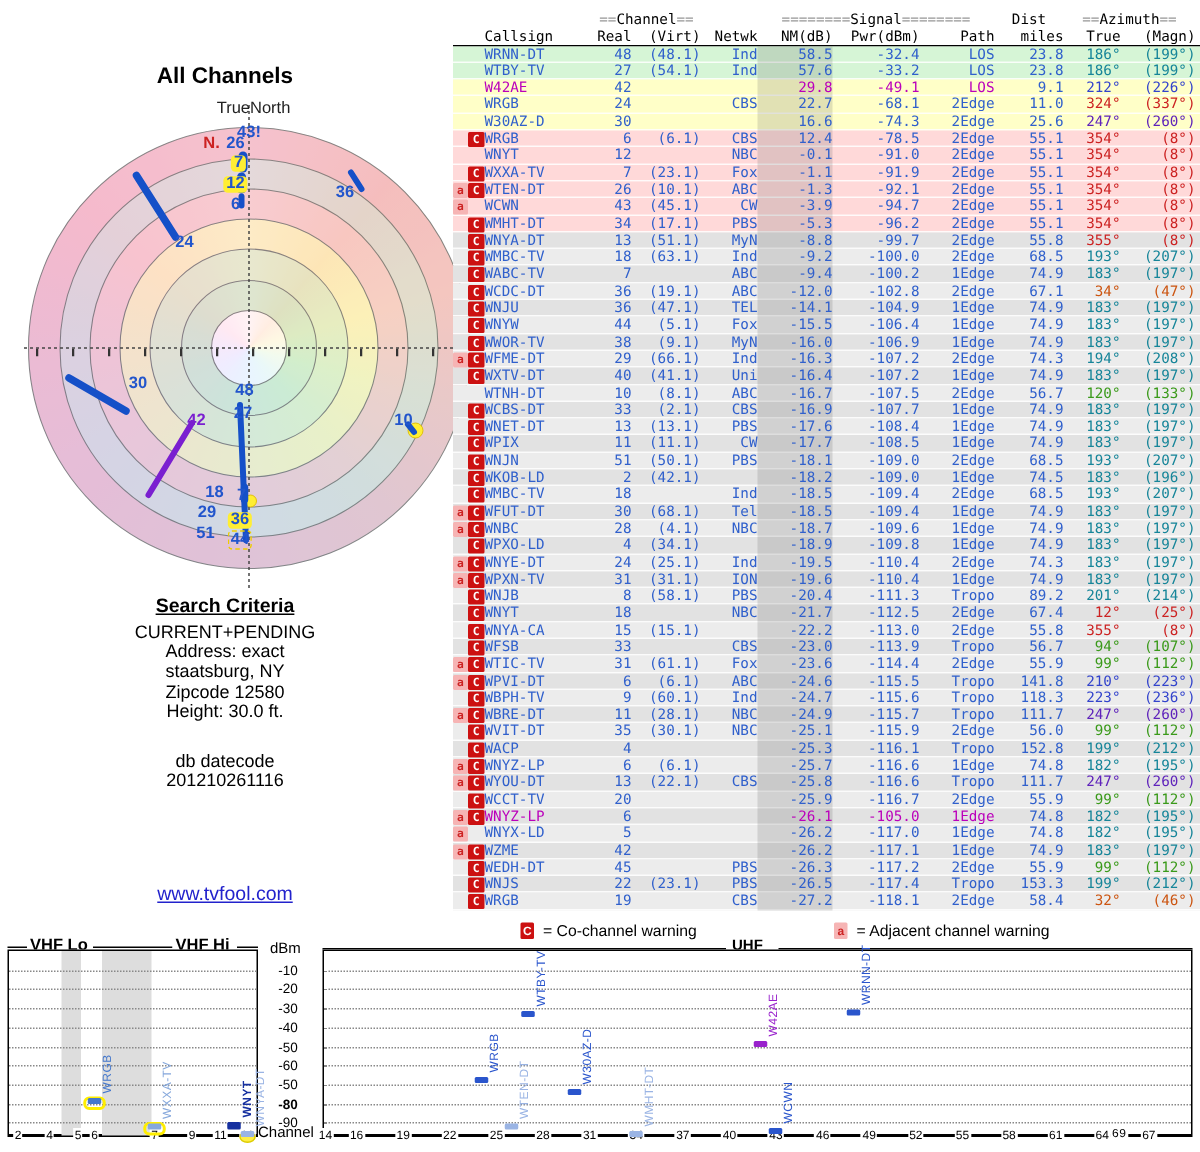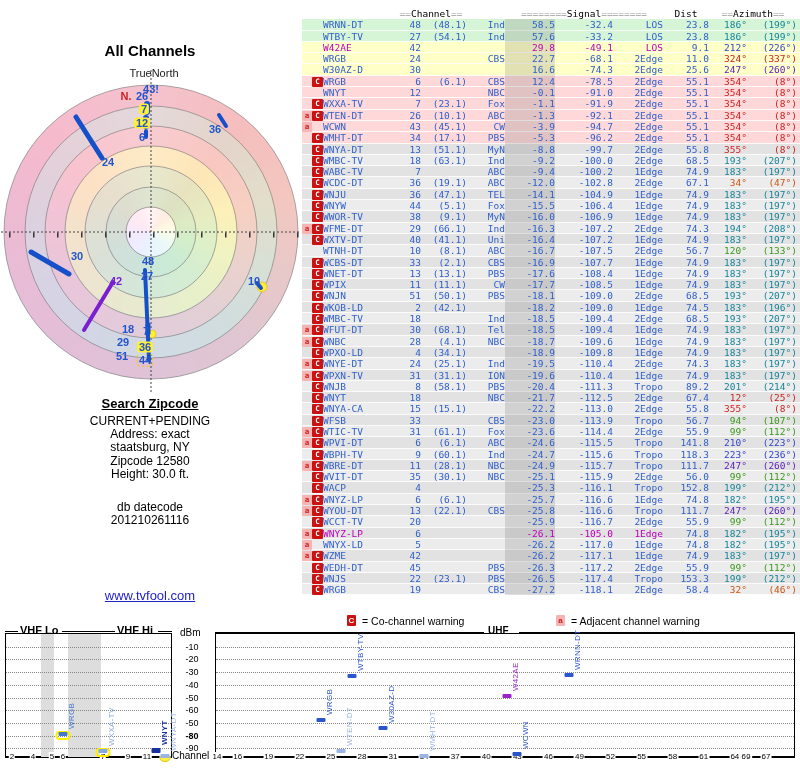--- a/index.html
+++ b/index.html
@@ -1,21 +1,21 @@
 <!DOCTYPE html>
 <html><head>
 <meta charset="utf-8">
 <style>
   *{margin:0;padding:0;box-sizing:border-box}
   html,body{width:800px;height:768px;overflow:hidden;background:#fff;
     font-family:"Liberation Sans",sans-serif;position:relative}
   .abs{position:absolute}
   
   #all-title{left:0;top:42px;width:300px;text-align:center;font-size:15px;font-weight:bold;color:#000}
-  #radar-wrap{left:1px;top:62px;width:300px;height:345px}
+  #radar-wrap{left:16px;top:62px;width:300px;height:345px}
   #radar-tint{left:3px;top:23px;width:294px;height:294px;border-radius:50%;
     background:conic-gradient(from 0deg,#ffe9ec,#ffdfc9 40deg,#fdf3cc 75deg,#e8f7e0 105deg,#d8f3f3 140deg,#d6ecff 175deg,#dbe4ff 205deg,#e4dcff 240deg,#eed8f8 270deg,#ffd6e8 310deg,#ffe9ec 360deg);
     mix-blend-mode:multiply;opacity:.55;pointer-events:none}
   .rlabel{position:absolute;transform:translate(-50%,-50%);font-size:11px;font-weight:bold;white-space:nowrap;line-height:11px}
   .rl-blue{color:#2255cc}.rl-red{color:#cc2222}.rl-purple{color:#7a1fd0}
   .rl-box{background:#ffee33;border-radius:3px;padding:0 2px}
   .rl-dash{border:1px dashed #eecc00;border-radius:3px;padding:0 1px}
   #search-head{left:0;top:396px;width:300px;text-align:center;font-size:13px;font-weight:bold;text-decoration:underline;color:#000}
   .sline{left:0;width:300px;text-align:center;font-size:12px;color:#000}
   #tvfool-link{left:0;top:588px;width:300px;text-align:center;font-size:13px;color:#2222cc;text-decoration:underline;cursor:pointer}
@@ -102,40 +102,53 @@
       <div class="rlabel rl-blue" style="left: 127px; top: 267px;">18</div>
       <div class="rlabel rl-blue" style="left: 145px; top: 269px;">7</div>
       <div class="rlabel rl-blue" style="left: 122px; top: 280px;">29</div>
       <div class="rlabel rl-blue rl-box" style="left: 144px; top: 285px;">36</div>
       <div class="rlabel rl-blue" style="left: 121px; top: 294px;">51</div>
       <div class="rlabel rl-blue rl-dash" style="left: 144px; top: 298px;">44</div>
       <div class="rlabel rl-blue" style="left: 253px; top: 219px;">10</div>
     </div>
 </div>
 
-<div class="abs" id="search-head">Search Zipcode</div>
+<div class="abs" id="search-head">Search Criteria</div>
 <div id="search-lines">
     <div class="abs sline" style="top: 414px;">CURRENT+PENDING</div>
     <div class="abs sline" style="top: 427.2px;">Address: exact</div>
     <div class="abs sline" style="top: 440.4px;">staatsburg, NY</div>
     <div class="abs sline" style="top: 453.6px;">Zipcode 12580</div>
     <div class="abs sline" style="top: 466.8px;">Height: 30.0 ft.</div>
   </div>
 <div class="abs sline" style="top:500px">db datecode</div>
 <div class="abs sline" style="top:513px">201210261116</div>
 <div class="abs" id="tvfool-link">www.tvfool.com</div>
 
 <div class="abs" id="tbl">
   <div class="trow hd">
     <span></span><span></span><span></span>
     <span style="grid-column:4/6;text-align:center"><span class="eq">==</span><span>Channel</span><span class="eq">==</span></span>
     <span></span>
     <span style="grid-column:7/10;text-align:center"><span class="eq">========</span><span>Signal</span><span class="eq">========</span></span>
     <span class="c-c">Dist</span>
     <span style="grid-column:11/13;text-align:center"><span class="eq">==</span><span>Azimuth</span><span class="eq">==</span></span>
+  </div>
+  <div class="trow hd hd2">
+    <span></span><span></span>
+    <span class="c-l">Callsign</span>
+    <span class="c-r">Real</span>
+    <span class="c-r">(Virt)</span>
+    <span class="c-r">Netwk</span>
+    <span class="c-r">NM(dB)</span>
+    <span class="c-r">Pwr(dBm)</span>
+    <span class="c-r">Path</span>
+    <span class="c-r">miles</span>
+    <span class="c-r">True</span>
+    <span class="c-r">(Magn)</span>
   </div>
   <div id="tbody">
       <div class="trow drow bg-green"><span class=""></span><span class=""></span><span class="c-l">WRNN-DT</span><span class="c-r">48</span><span class="c-r">(48.1)</span><span class="c-r">Ind</span><span class="c-r nmcell">58.5</span><span class="c-r">-32.4</span><span class="c-r">LOS</span><span class="c-r">23.8</span><span class="c-r" style="color: rgb(22, 133, 153);">186°</span><span class="c-r" style="color: rgb(22, 133, 153);">(199°)</span></div>
       <div class="trow drow bg-green"><span class=""></span><span class=""></span><span class="c-l">WTBY-TV</span><span class="c-r">27</span><span class="c-r">(54.1)</span><span class="c-r">Ind</span><span class="c-r nmcell">57.6</span><span class="c-r">-33.2</span><span class="c-r">LOS</span><span class="c-r">23.8</span><span class="c-r" style="color: rgb(22, 133, 153);">186°</span><span class="c-r" style="color: rgb(22, 133, 153);">(199°)</span></div>
       <div class="trow drow bg-yellow"><span class=""></span><span class=""></span><span class="c-l" style="color: rgb(187, 0, 187);">W42AE</span><span class="c-r">42</span><span class="c-r"></span><span class="c-r"></span><span class="c-r nmcell" style="color: rgb(187, 0, 187);">29.8</span><span class="c-r" style="color: rgb(187, 0, 187);">-49.1</span><span class="c-r" style="color: rgb(187, 0, 187);">LOS</span><span class="c-r">9.1</span><span class="c-r" style="color: rgb(51, 68, 204);">212°</span><span class="c-r" style="color: rgb(51, 68, 204);">(226°)</span></div>
       <div class="trow drow bg-yellow"><span class=""></span><span class=""></span><span class="c-l">WRGB</span><span class="c-r">24</span><span class="c-r"></span><span class="c-r">CBS</span><span class="c-r nmcell">22.7</span><span class="c-r">-68.1</span><span class="c-r">2Edge</span><span class="c-r">11.0</span><span class="c-r" style="color: rgb(204, 34, 34);">324°</span><span class="c-r" style="color: rgb(204, 34, 34);">(337°)</span></div>
       <div class="trow drow bg-yellow"><span class=""></span><span class=""></span><span class="c-l">W30AZ-D</span><span class="c-r">30</span><span class="c-r"></span><span class="c-r"></span><span class="c-r nmcell">16.6</span><span class="c-r">-74.3</span><span class="c-r">2Edge</span><span class="c-r">25.6</span><span class="c-r" style="color: rgb(94, 34, 187);">247°</span><span class="c-r" style="color: rgb(94, 34, 187);">(260°)</span></div>
       <div class="trow drow bg-pink"><span class=""></span><span class="mk mk-c">C</span><span class="c-l">WRGB</span><span class="c-r">6</span><span class="c-r">(6.1)</span><span class="c-r">CBS</span><span class="c-r nmcell">12.4</span><span class="c-r">-78.5</span><span class="c-r">2Edge</span><span class="c-r">55.1</span><span class="c-r" style="color: rgb(204, 34, 34);">354°</span><span class="c-r" style="color: rgb(204, 34, 34);">(8°)</span></div>
       <div class="trow drow bg-pink"><span class=""></span><span class=""></span><span class="c-l">WNYT</span><span class="c-r">12</span><span class="c-r"></span><span class="c-r">NBC</span><span class="c-r nmcell">-0.1</span><span class="c-r">-91.0</span><span class="c-r">2Edge</span><span class="c-r">55.1</span><span class="c-r" style="color: rgb(204, 34, 34);">354°</span><span class="c-r" style="color: rgb(204, 34, 34);">(8°)</span></div>
       <div class="trow drow bg-pink"><span class=""></span><span class="mk mk-c">C</span><span class="c-l">WXXA-TV</span><span class="c-r">7</span><span class="c-r">(23.1)</span><span class="c-r">Fox</span><span class="c-r nmcell">-1.1</span><span class="c-r">-91.9</span><span class="c-r">2Edge</span><span class="c-r">55.1</span><span class="c-r" style="color: rgb(204, 34, 34);">354°</span><span class="c-r" style="color: rgb(204, 34, 34);">(8°)</span></div>

